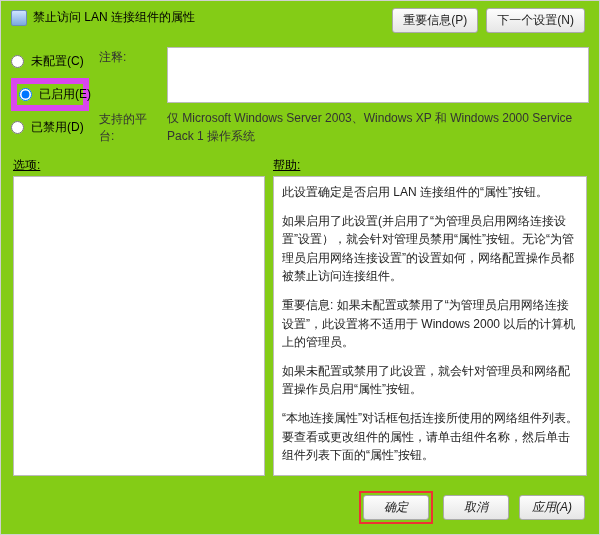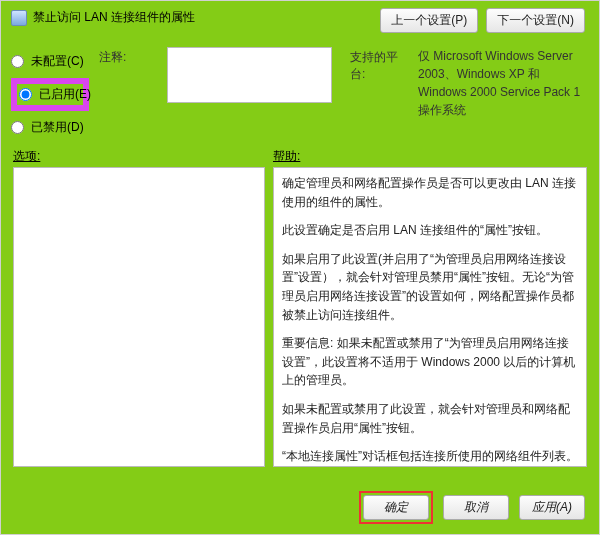--- a/index.html
+++ b/index.html
@@ -71,22 +71,22 @@
     align-items: center;
     gap: 7px;
     font-size: 12px;
     white-space: nowrap;
   }
   .radio-item input { margin: 0; }
   .hl-red { border: 6px solid #d946ef; padding: 2px 2px; }
   .fields-col {
     flex: 1;
     display: flex;
-    flex-direction: row;
-    gap: 18px;
+    flex-direction: column;
+    gap: 6px;
   }
   .field-row { display: flex; gap: 6px; }
   .field-label { width: 62px; padding-top: 2px; color: #333; }
   .comment-box {
     flex: 1;
     height: 56px;
     background: #fff;
     border: 1px solid #bbb;
     resize: none;
     font-family: inherit;
@@ -145,21 +145,21 @@
 <body>
 
 <div class="container">
 
   <div class="title-area">
     <span class="title-icon"></span>
     <span>禁止访问 LAN 连接组件的属性</span>
   </div>
 
   <div class="top-row">
-    <button class="btn">上一个设置(P)</button>
+    <button class="btn">重要信息(P)</button>
     <button class="btn">下一个设置(N)</button>
   </div>
 
   <div class="upper">
     <div class="radio-col">
       <label class="radio-item">
         <input type="radio" name="state" style="">
         <span>未配置(C)</span>
       </label>
       <div class="hl-red">
@@ -187,21 +187,20 @@
   </div>
 
   <div class="mid-labels">
     <div class="left">选项:</div>
     <div class="right">帮助:</div>
   </div>
 
   <div class="panels">
     <div class="options-panel"></div>
     <div class="help-panel">
-      <p>确定管理员和网络配置操作员是否可以更改由 LAN 连接使用的组件的属性。</p>
       <p>此设置确定是否启用 LAN 连接组件的“属性”按钮。</p>
       <p>如果启用了此设置(并启用了“为管理员启用网络连接设置”设置），就会针对管理员禁用“属性”按钮。无论“为管理员启用网络连接设置”的设置如何，网络配置操作员都被禁止访问连接组件。</p>
       <p>重要信息: 如果未配置或禁用了“为管理员启用网络连接设置”，此设置将不适用于 Windows 2000 以后的计算机上的管理员。</p>
       <p>如果未配置或禁用了此设置，就会针对管理员和网络配置操作员启用“属性”按钮。</p>
       <p>“本地连接属性”对话框包括连接所使用的网络组件列表。要查看或更改组件的属性，请单击组件名称，然后单击组件列表下面的“属性”按钮。</p>
     </div>
   </div>
 
   <div class="bottom-row">
     <span class="hl-red-btn">

